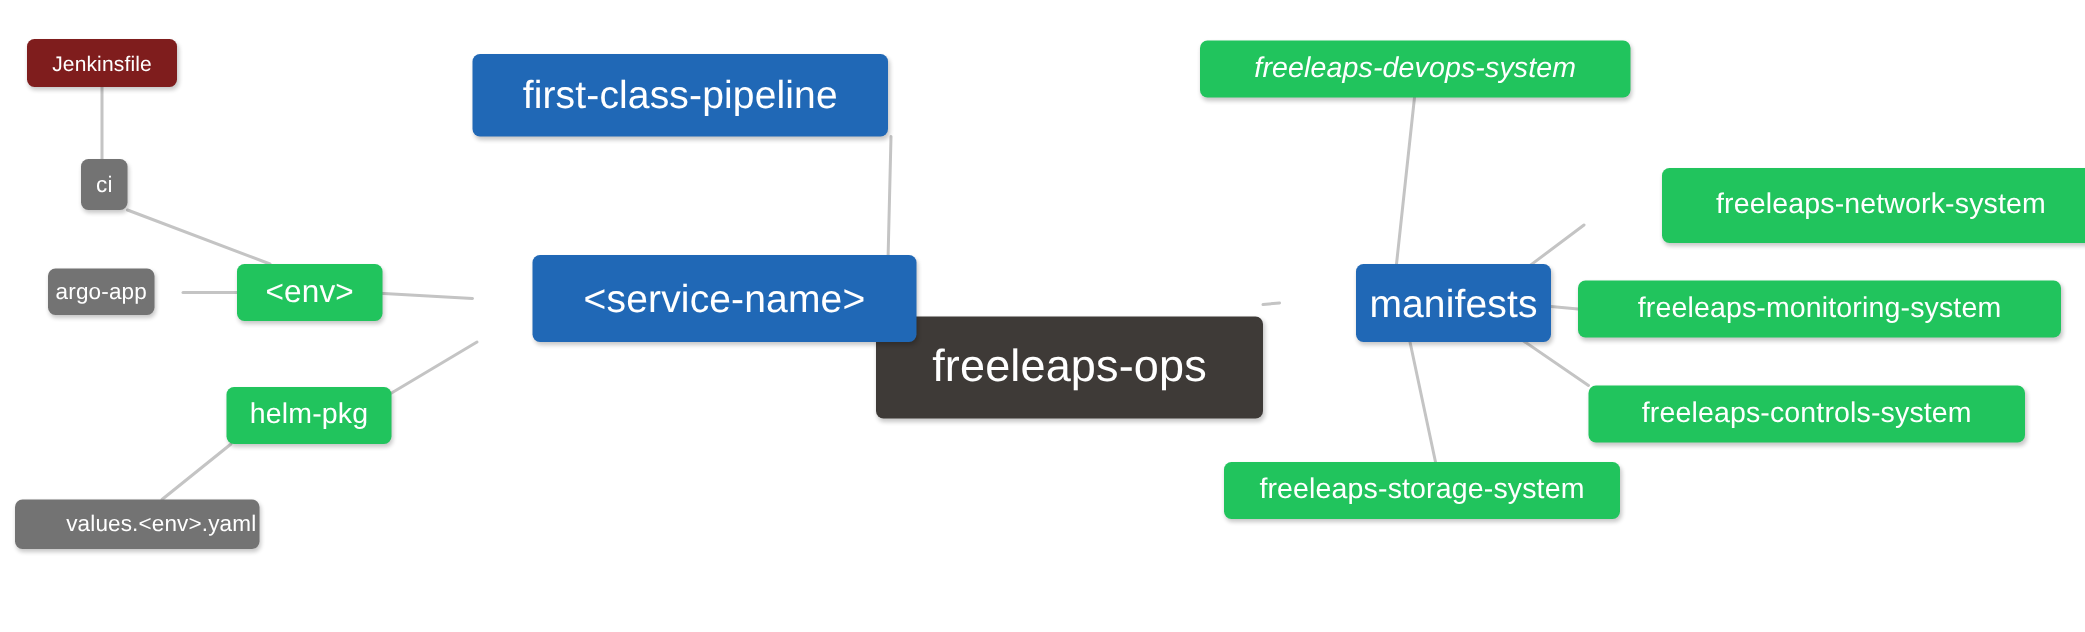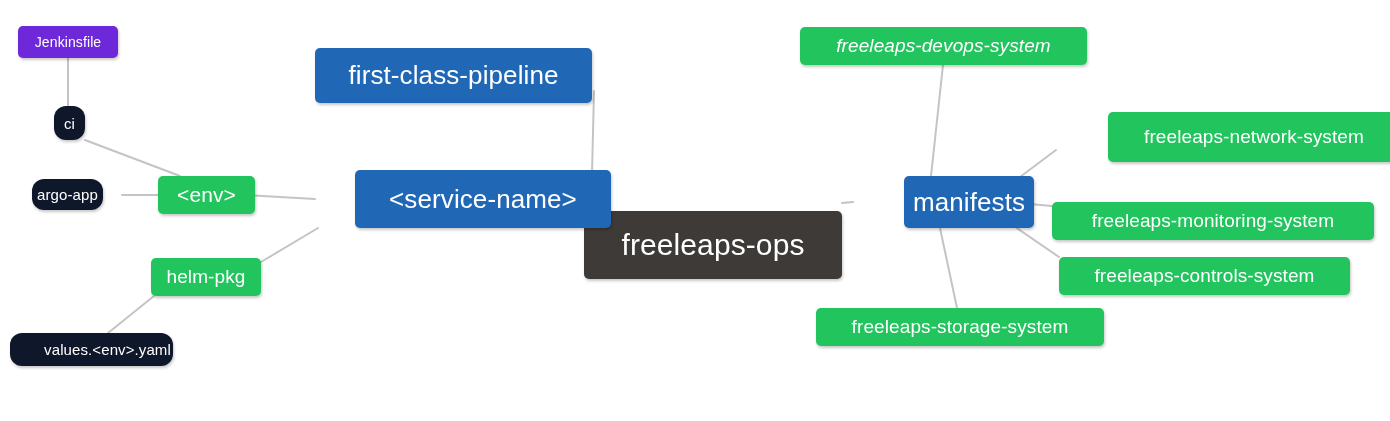--- a/index.html
+++ b/index.html
@@ -36,22 +36,22 @@
     white-space: nowrap;
     border-radius: 5px;
     box-shadow: 1px 2px 3px rgba(0,0,0,0.22);
     padding: 0 12px;
     letter-spacing: 0.1px;
     z-index: 2;
   }
   .n-root      { background: #3E3A37; }
   .n-blue      { background: #2068B6; }
   .n-green     { background: #21C45D; }
-  .n-orange    { background: #6d28d9; }
-  .n-red       { background: #0f172a; border-radius: 12px; }
+  .n-orange    { background: #7f1d1d; }
+  .n-red       { background: #737373; }
 
   .sz-root   { font-size: 30px; margin-top: 41px; }
   .sz-l1     { font-size: 26px; }
   .sz-l2     { font-size: 21px; }
   .sz-l3     { font-size: 19px; }
   .sz-l4     { font-size: 15px; }
   .sz-l5     { font-size: 14px; }
 </style>
 </head>
 <body>
@@ -73,21 +73,21 @@
       <line x1="1008" y1="222" x2="1059" y2="257" stroke="#c4c4c4" stroke-width="2" stroke-linecap="round"></line>
       <line x1="940" y1="228" x2="957" y2="308" stroke="#c4c4c4" stroke-width="2" stroke-linecap="round"></line>
     </svg>
   <div id="node-layer">
       <div class="node n-root sz-root" style="left: 584px; top: 170px; width: 258px; height: 68px;">
         <span>freeleaps-ops</span>
       </div>
       <div class="node n-blue sz-l1" style="left: 315px; top: 170px; width: 256px; height: 58px; margin-left: 40px;">
         <span>&lt;service-name&gt;</span>
       </div>
-      <div class="node n-blue sz-l1" style="left: 315px; top: 36px; width: 277px; height: 55px; margin-top: 12px;">
+      <div class="node n-blue sz-l1" style="left: 315px; top: 36px; width: 277px; height: 55px;">
         <span>first-class-pipeline</span>
       </div>
       <div class="node n-blue sz-l1" style="left: 904px; top: 176px; width: 130px; height: 52px; align-items: center;">
         <span>manifests</span>
       </div>
       <div class="node n-green sz-l2" style="left: 158px; top: 176px; width: 97px; height: 38px;">
         <span>&lt;env&gt;</span>
       </div>
       <div class="node n-green sz-l3" style="left: 151px; top: 258px; width: 110px; height: 38px; align-items: center;">
         <span>helm-pkg</span>
@@ -103,23 +103,23 @@
       </div>
       <div class="node n-red sz-l4" style="left: 10px; top: 333px; width: 163px; height: 33px; padding-left: 44px;">
         <span>values.&lt;env&gt;.yaml</span>
       </div>
       <div class="node n-green sz-l3" style="left: 800px; top: 27px; width: 287px; height: 38px; font-style: italic;">
         <span>freeleaps-devops-system</span>
       </div>
       <div class="node n-green sz-l3" style="left: 1108px; top: 112px; width: 292px; height: 50px;">
         <span>freeleaps-network-system</span>
       </div>
-      <div class="node n-green sz-l3" style="left: 1052px; top: 187px; width: 322px; height: 38px; margin-top: 15px;">
+      <div class="node n-green sz-l3" style="left: 1052px; top: 187px; width: 322px; height: 38px;">
         <span>freeleaps-monitoring-system</span>
       </div>
       <div class="node n-green sz-l3" style="left: 1059px; top: 257px; width: 291px; height: 38px;">
         <span>freeleaps-controls-system</span>
       </div>
-      <div class="node n-green sz-l3" style="left: 816px; top: 308px; width: 288px; height: 38px;">
+      <div class="node n-green sz-l3" style="left: 816px; top: 308px; width: 264px; height: 38px;">
         <span>freeleaps-storage-system</span>
       </div>
     </div>
 </div>
 
 </body></html>

